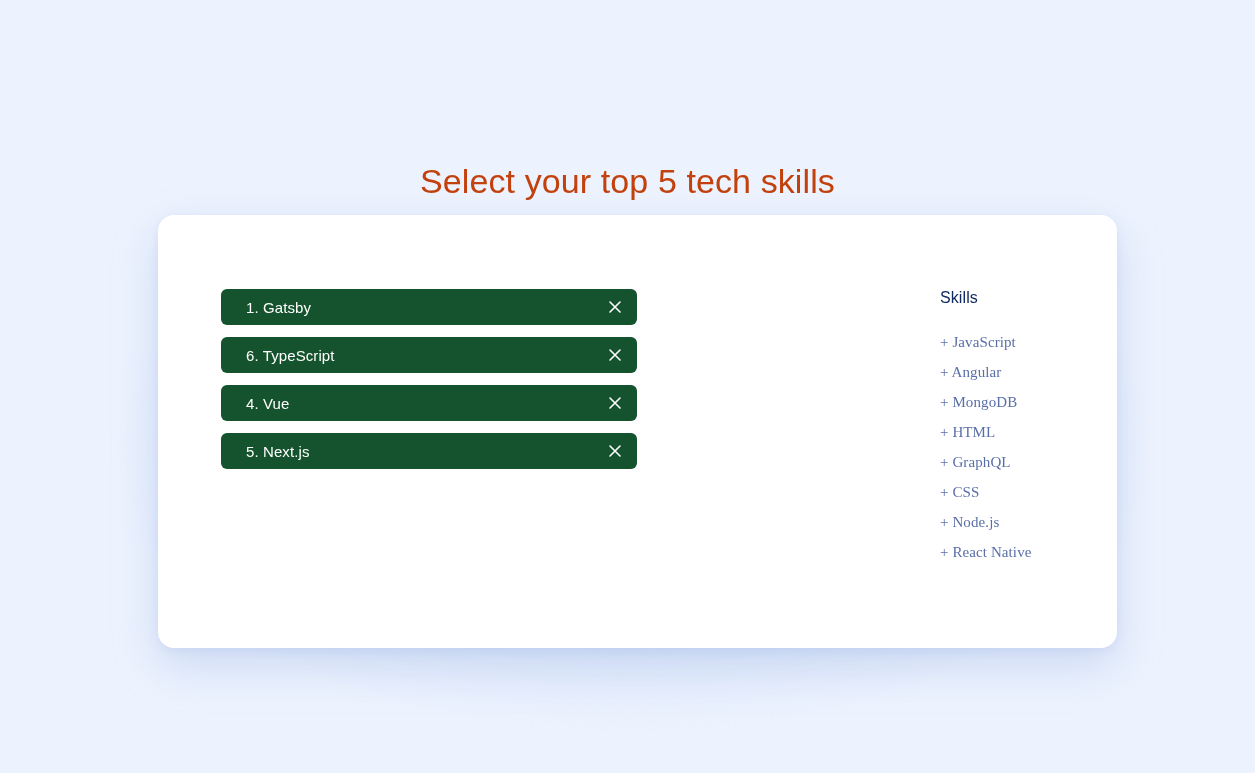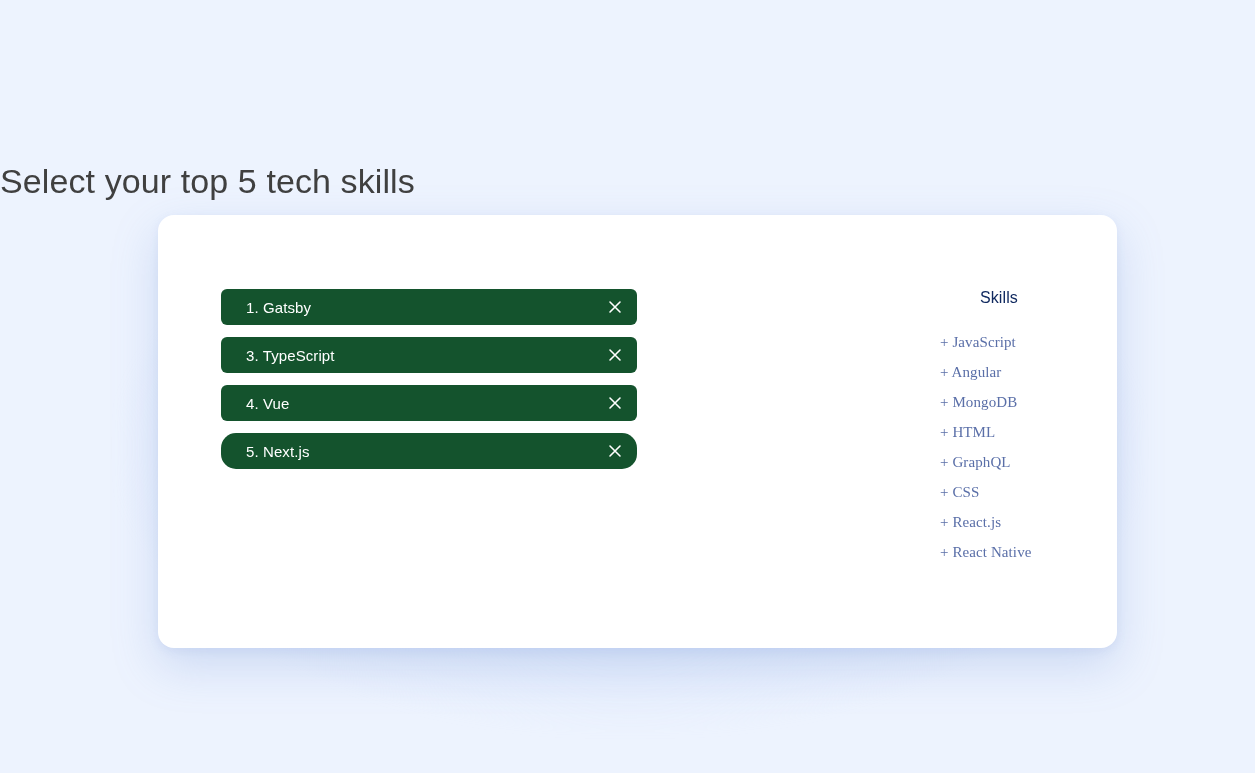--- a/index.html
+++ b/index.html
@@ -32,25 +32,25 @@
     position: relative;
     width: 1255px;
     height: 773px;
   }
 
   .page-title {
     position: absolute;
     top: 162px;
     left: 0;
     width: 1255px;
-    text-align: left;
+    text-align: center;
     font-size: 34px;
     font-weight: 400;
     letter-spacing: 0.1px;
-    color: #404040;
+    color: #c2410c;
   }
 
   .card {
     position: absolute;
     left: 158px;
     top: 215px;
     width: 959px;
     height: 433px;
     background: #ffffff;
     border-radius: 16px;
@@ -72,21 +72,21 @@
     align-items: center;
     justify-content: space-between;
     width: 416px;
     height: 36px;
     margin-bottom: 12px;
     padding: 0 10px 0 25px;
     background: #14532d;
     border-radius: 6px;
     cursor: pointer;
   }
-  .pill:last-child { margin-bottom: 0; border-radius: 15px; }
+  .pill:last-child { margin-bottom: 0; }
 
   .pill-label {
     font-size: 15px;
     color: #ffffff;
     letter-spacing: 0.1px;
     white-space: nowrap;
   }
 
   .pill-remove {
     width: 24px;
@@ -108,21 +108,20 @@
     top: 74px;
     width: 150px;
   }
 
   .available-title {
     font-size: 16px;
     font-weight: 400;
     color: #112a60;
     margin-bottom: 20px;
     letter-spacing: 0.1px;
-    margin-left: 40px;
   }
 
   .available-item {
     display: block;
     font-size: 15px;
     color: #5a6fa8;
     line-height: 30px;
     white-space: nowrap;
     cursor: pointer;
     letter-spacing: 0.1px;
@@ -148,21 +147,21 @@
           <span>
             <svg width="14" height="14" viewBox="0 0 14 14" aria-hidden="true">
               <path d="M2 2 L12 12 M12 2 L2 12" stroke="#ffffff" stroke-width="1.6" fill="none" stroke-linecap="round"></path>
             </svg>
           </span>
         </button>
       </div>
 
 
       <div class="pill">
-        <span class="pill-label">3. TypeScript</span>
+        <span class="pill-label">6. TypeScript</span>
         <button class="pill-remove">
           <span>
             <svg width="14" height="14" viewBox="0 0 14 14" aria-hidden="true">
               <path d="M2 2 L12 12 M12 2 L2 12" stroke="#ffffff" stroke-width="1.6" fill="none" stroke-linecap="round"></path>
             </svg>
           </span>
         </button>
       </div>
 
       <div class="pill">
@@ -191,18 +190,18 @@
 
     <div class="available">
       <div class="available-title">Skills</div>
 
       <a class="available-item">+ JavaScript</a>
       <a class="available-item">+ Angular</a>
       <a class="available-item">+ MongoDB</a>
       <a class="available-item">+ HTML</a>
       <a class="available-item">+ GraphQL</a>
       <a class="available-item">+ CSS</a>
-      <a class="available-item">+ React.js</a>
+      <a class="available-item">+ Node.js</a>
       <a class="available-item">+ React Native</a>
     </div>
 
   </div>
 </div>
 
 </body></html>

